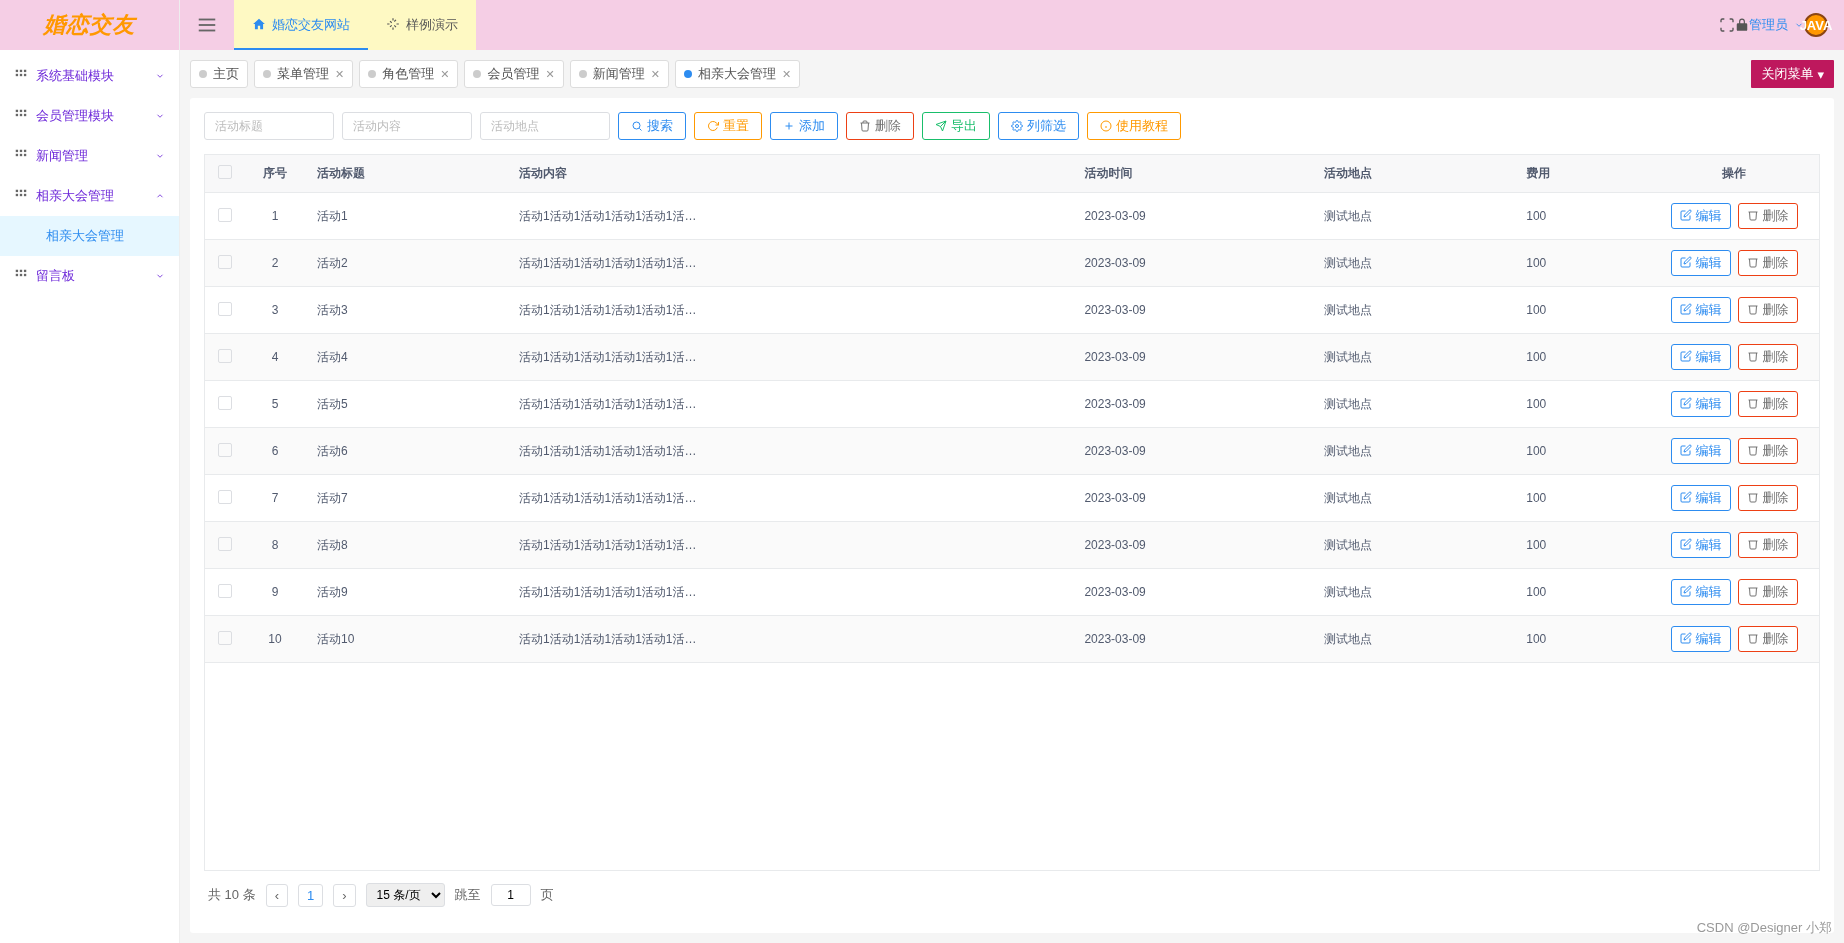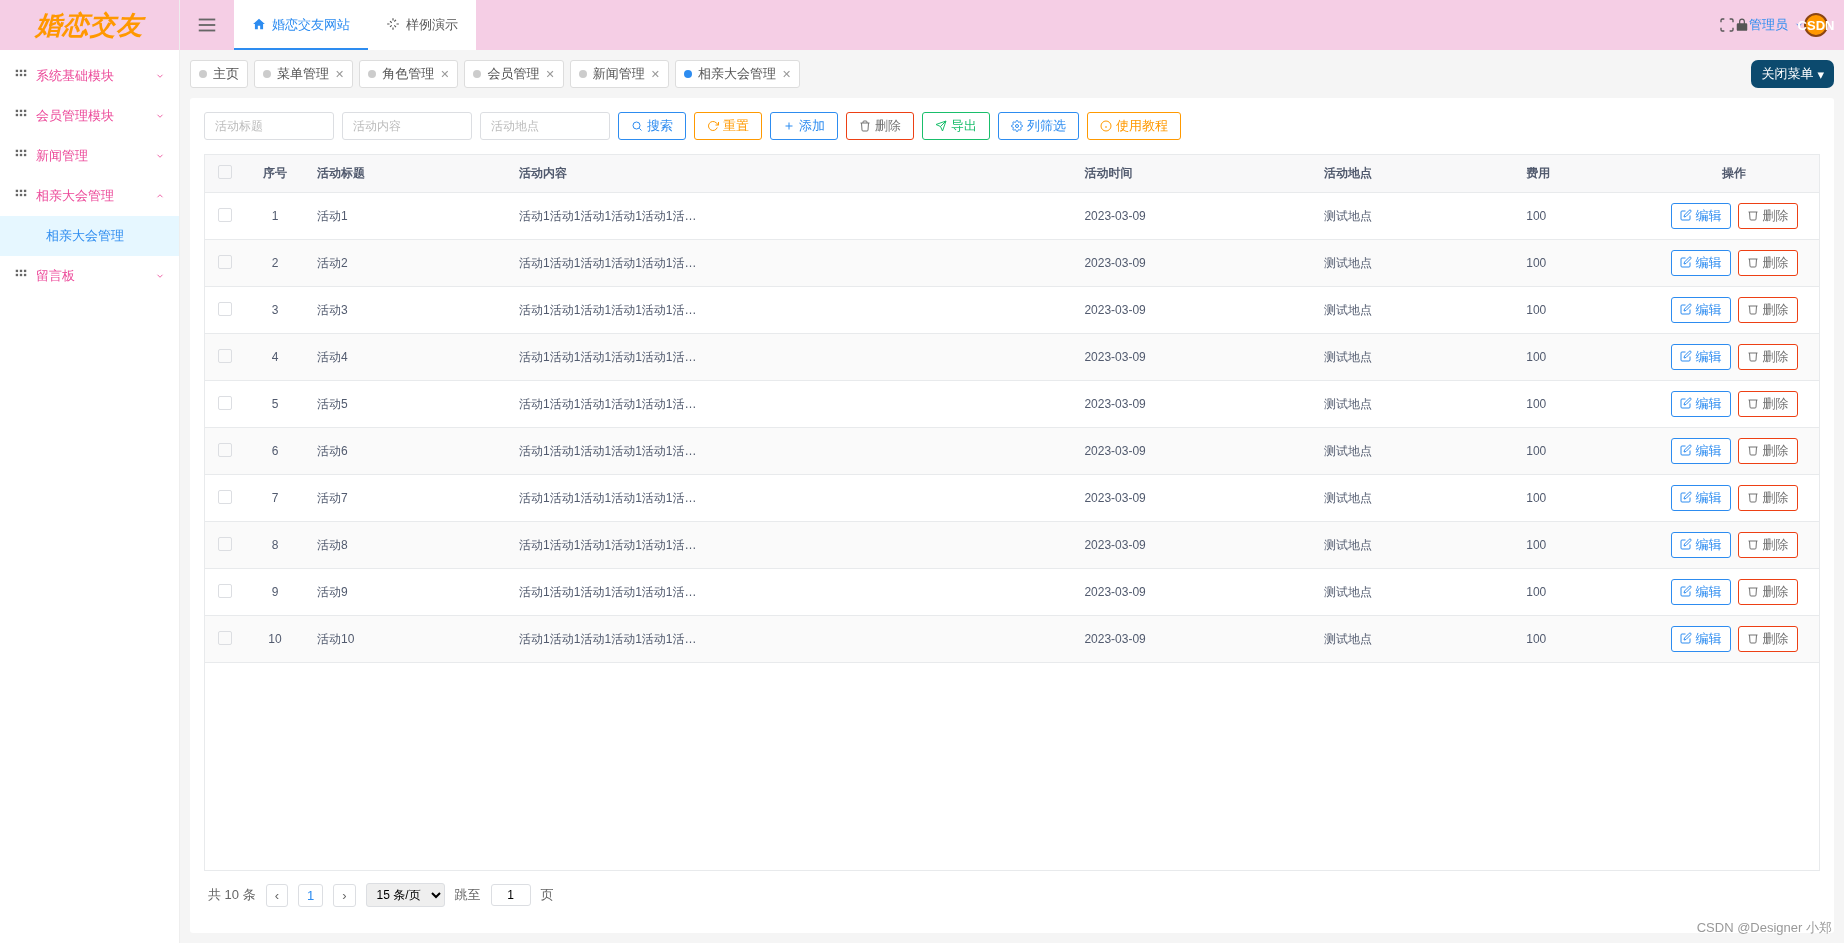--- a/index.html
+++ b/index.html
@@ -1,44 +1,44 @@
 <!DOCTYPE html>
 <html><head>
 <meta charset="utf-8">
 <style>
 *{margin:0;padding:0;box-sizing:border-box;font-family:"Microsoft YaHei",sans-serif;font-size:13px}
 body{background:#f5cee5;overflow:hidden}
 .app{display:flex;height:100vh}
 .sidebar{width:180px;background:#fff;display:flex;flex-direction:column;border-right:1px solid #eee}
 .logo{height:50px;display:flex;align-items:center;justify-content:center;background:#f5cee5}
-.logo-text{font-size:26px;font-weight:bold;font-style:italic;color:#ff9800;letter-spacing:1px}
+.logo-text{font-size:22px;font-weight:bold;font-style:italic;color:#ff9800;letter-spacing:1px}
 .menu{flex:1;overflow-y:auto;padding-top:6px}
-.menu-item{display:flex;align-items:center;padding:0 14px;height:40px;color:#ec4899;cursor:pointer;justify-content:space-between}
+.menu-item{display:flex;align-items:center;padding:0 14px;height:40px;color:#6d28d9;cursor:pointer;justify-content:space-between}
 .menu-item-left{display:flex;align-items:center;gap:8px}
 .menu-item .icon{width:14px;height:14px;color:#666}
 .menu-sub{padding:0 14px 0 38px;height:40px;display:flex;align-items:center;color:#2d8cf0;background:#e6f7ff;cursor:pointer;gap:8px}
 .chev{width:10px;height:10px}
 .main{flex:1;display:flex;flex-direction:column}
 .topbar{height:50px;background:#f5cee5;display:flex;align-items:center;padding:0 16px;gap:6px}
 .hamburger{width:22px;height:22px;cursor:pointer;color:#666}
 .top-tabs{display:flex;height:50px;align-items:stretch;margin-left:10px}
-.top-tab{padding:0 18px;display:flex;align-items:center;gap:6px;background:#ffffff;color:#555;cursor:pointer;position:relative}
+.top-tab{padding:0 18px;display:flex;align-items:center;gap:6px;background:#fef9c3;color:#555;cursor:pointer;position:relative}
 .top-tab.active{color:#2d8cf0}
 .top-tab.active::after{content:"";position:absolute;bottom:0;left:0;right:0;height:2px;background:#2d8cf0}
 .top-right{margin-left:auto;display:flex;align-items:center;}
 .top-btn{cursor:pointer;color:#555}
 .user{display:flex;align-items:center;gap:6px;color:#2d8cf0;cursor:pointer}
 .avatar{width:24px;height:24px;border-radius:50%;background:#ff9800;border:2px solid #8b4513;display:flex;align-items:center;justify-content:center;color:#fff;font-size:8px;font-weight:bold}
 .content{flex:1;background:#f5f5f5;padding:10px;display:flex;flex-direction:column;overflow:hidden}
 .tab-bar{display:flex;gap:6px;margin-bottom:10px;align-items:center}
 .tab-chip{background:#fff;border:1px solid #ddd;border-radius:3px;padding:4px 8px;display:flex;align-items:center;gap:6px;cursor:pointer;color:#555;font-size:12px}
 .tab-chip .dot{width:8px;height:8px;border-radius:50%;background:#ccc}
 .tab-chip.active .dot{background:#2d8cf0}
 .tab-chip .x{color:#999;font-size:11px}
-.close-menu-btn{margin-left:auto;background:#0c4a6e;color:#fff;border:none;border-radius:7px;padding:5px 10px;cursor:pointer;display:flex;align-items:center;gap:4px;font-size:12px}
+.close-menu-btn{margin-left:auto;background:#be185d;color:#fff;border:none;border-radius:1px;padding:5px 10px;cursor:pointer;display:flex;align-items:center;gap:4px;font-size:12px}
 .panel{flex:1;background:#fff;border-radius:3px;padding:14px;display:flex;flex-direction:column;overflow:hidden}
 .toolbar{display:flex;gap:8px;margin-bottom:14px;flex-wrap:wrap}
 .input{border:1px solid #dcdee2;border-radius:3px;padding:5px 10px;width:130px;color:#333;font-size:12px}
 .input::placeholder{color:#bbb}
 .btn{border:1px solid;border-radius:3px;padding:4px 12px;cursor:pointer;background:#fff;display:flex;align-items:center;gap:4px;font-size:12px}
 .btn-blue{color:#2d8cf0;border-color:#2d8cf0}
 .btn-orange{color:#ff9900;border-color:#ff9900}
 .btn-red{color:#737373;border-color:#ed4014}
 .btn-green{color:#19be6b;border-color:#19be6b}
 .table-wrap{flex:1;overflow:auto;border:1px solid #e8eaec;border-radius:0}
@@ -187,21 +187,21 @@
         <svg class="top-btn" width="14" height="14" viewBox="0 0 24 24" fill="currentColor">
             <path d="M12 1a5 5 0 0 0-5 5v3H5a2 2 0 0 0-2 2v9a2 2 0 0 0 2 2h14a2 2 0 0 0 2-2v-9a2 2 0 0 0-2-2h-2V6a5 5 0 0 0-5-5zm-3 5a3 3 0 0 1 6 0v3H9V6z"></path>
           </svg>
         <div class="user">
           <span>管理员</span>
           <svg class="chev" viewBox="0 0 24 24" fill="none" stroke="currentColor" stroke-width="2">
               <polyline points="6 9 12 15 18 9"></polyline>
             </svg>
         </div>
         <div class="avatar">
-            <span>CSDN</span>
+            <span>JAVA</span>
           </div>
       </div>
     </div>
 
     <div class="content">
       <div class="tab-bar" id="chip-tabs">
           <div class="tab-chip">
             <span class="dot"></span>
             <span>主页</span>
           </div>

